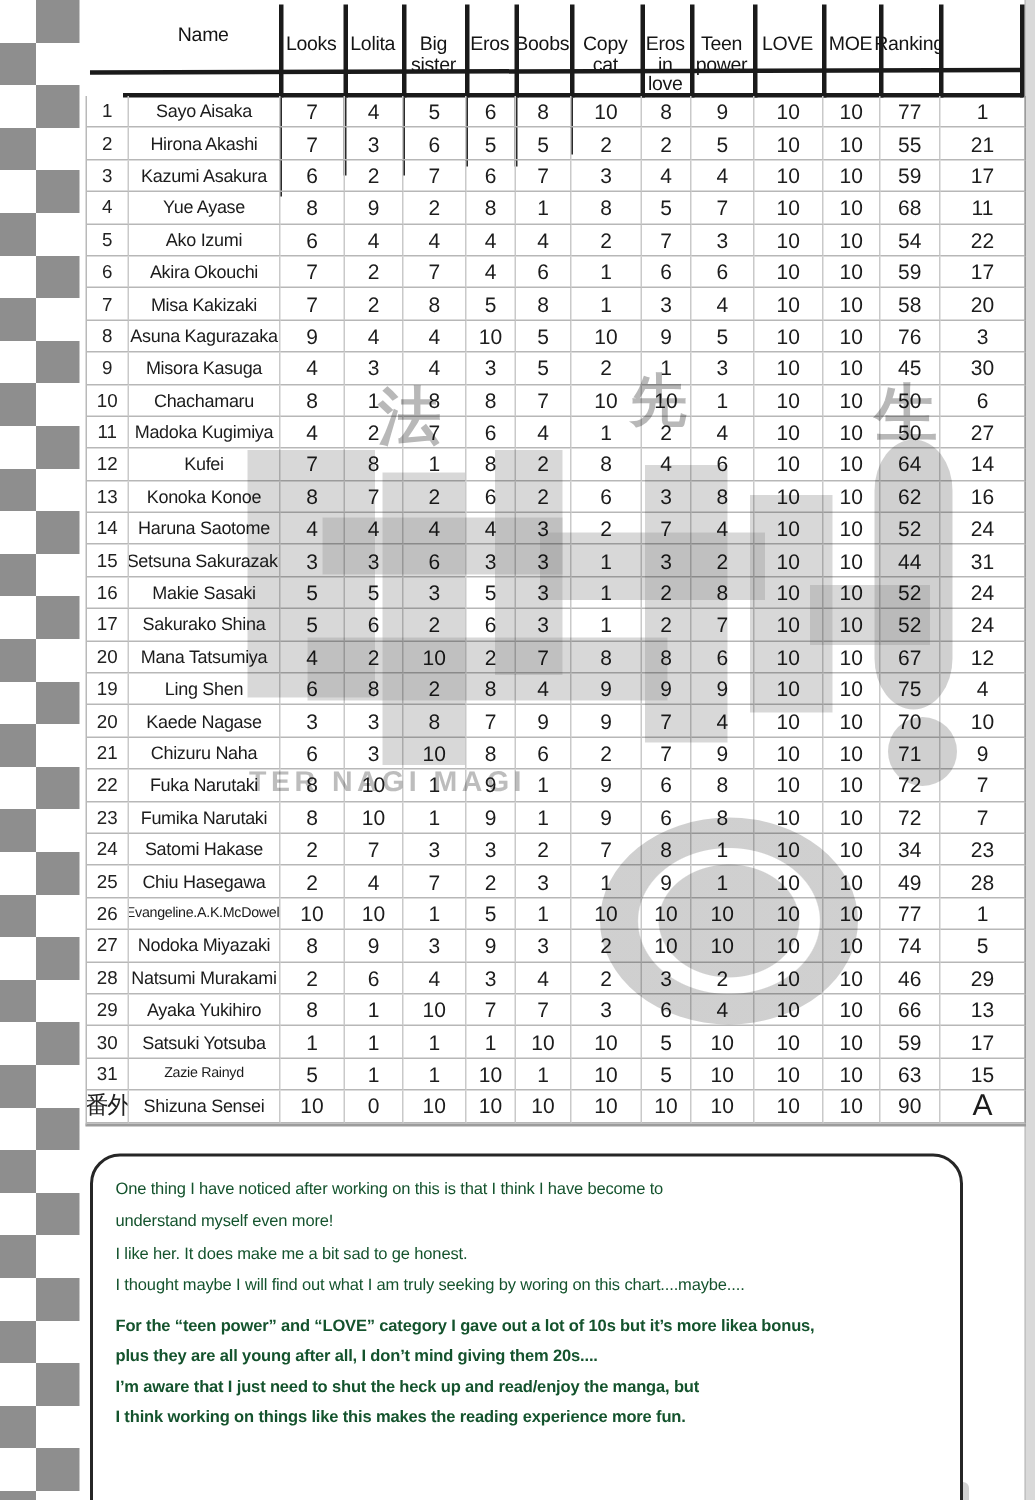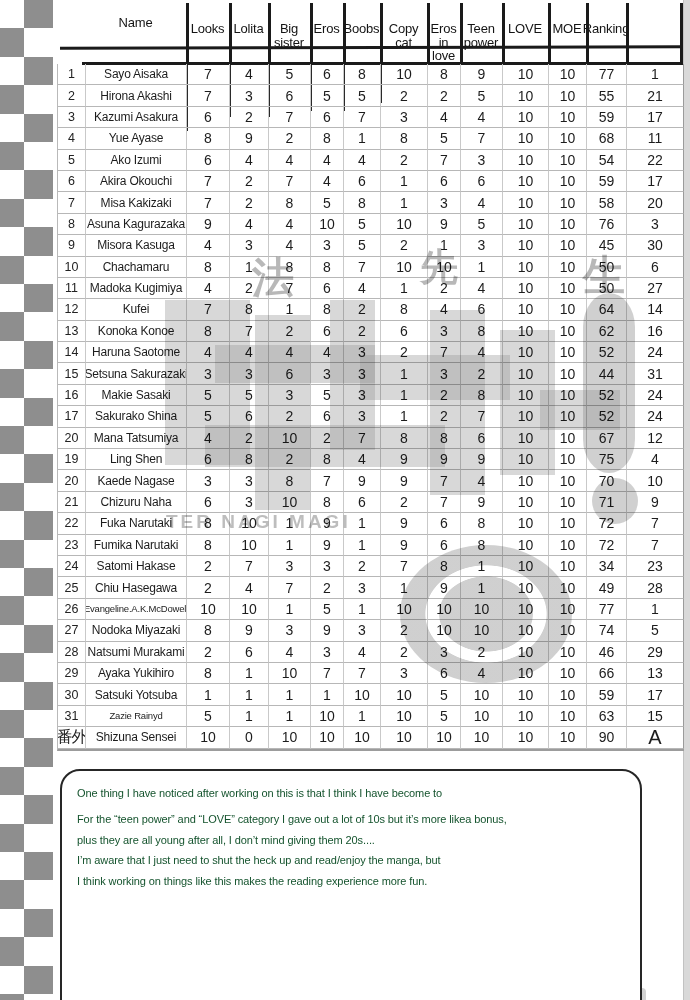--- a/index.html
+++ b/index.html
@@ -47,21 +47,21 @@
   .wm-excl-dot{position:absolute;left:592px;top:478px;width:46px;height:46px;background:rgba(150,150,150,.45);border-radius:50%;}
   .wm-donut{position:absolute;left:400px;top:545px;width:172px;height:138px;border-radius:50%;
             background:radial-gradient(closest-side,rgba(150,150,150,.45) 0 54%,rgba(255,255,255,.8) 55% 70%,rgba(150,150,150,.45) 71% 100%);}
   .wm-logo-text{position:absolute;left:166px;top:472px;font-size:19px;font-weight:bold;letter-spacing:3px;color:rgba(172,172,172,.8);margin-top:39px;}
 
   
   #notes{position:absolute;left:60px;top:769px;width:582px;height:250px;box-sizing:border-box;
          background:#fff;border:2px solid #262626;border-radius:20px;z-index:3;
          padding:12px 10px 0 15px;}
   #notes .line{font-size:11px;line-height:21.4px;letter-spacing:-0.1px;color:#14532d;white-space:nowrap;}
-  #notes .para2{margin-top:5px;}
+  #notes .para2{margin-top:5px;font-weight:bold;}
   #notes .para2 .line{line-height:20.5px;}
 </style>
 </head>
 <body>
 
 <div id="page">
 
   <div class="checker c1"></div>
   <div class="checker c2"></div>
   <div class="scan-edge"></div>
@@ -574,20 +574,23 @@
     <div class="wm-block" style="left:540px;top:390px;width:80px;height:40px"></div>
     <div class="wm-excl-bar"></div>
     <div class="wm-excl-dot"></div>
     <div class="wm-donut"></div>
     <div class="wm-logo-text">TER NAGI MAGI</div>
   </div>
 
   <div id="notes">
     <div class="para1" id="notes-p1">
         <div class="line">One thing I have noticed after working on this is that I think I have become to</div>
+        <div class="line">understand myself even more!</div>
+        <div class="line">I like her. It does make me a bit sad to ge honest.</div>
+        <div class="line">I thought maybe I will find out what I am truly seeking by woring on this chart....maybe....</div>
       </div>
     <div class="para2" id="notes-p2">
         <div class="line">For the “teen power” and “LOVE” category I gave out a lot of 10s but it’s more likea bonus,</div>
         <div class="line">plus they are all young after all, I don’t mind giving them 20s....</div>
         <div class="line">I’m aware that I just need to shut the heck up and read/enjoy the manga, but</div>
         <div class="line">I think working on things like this makes the reading experience more fun.</div>
       </div>
   </div>
 
 </div>

